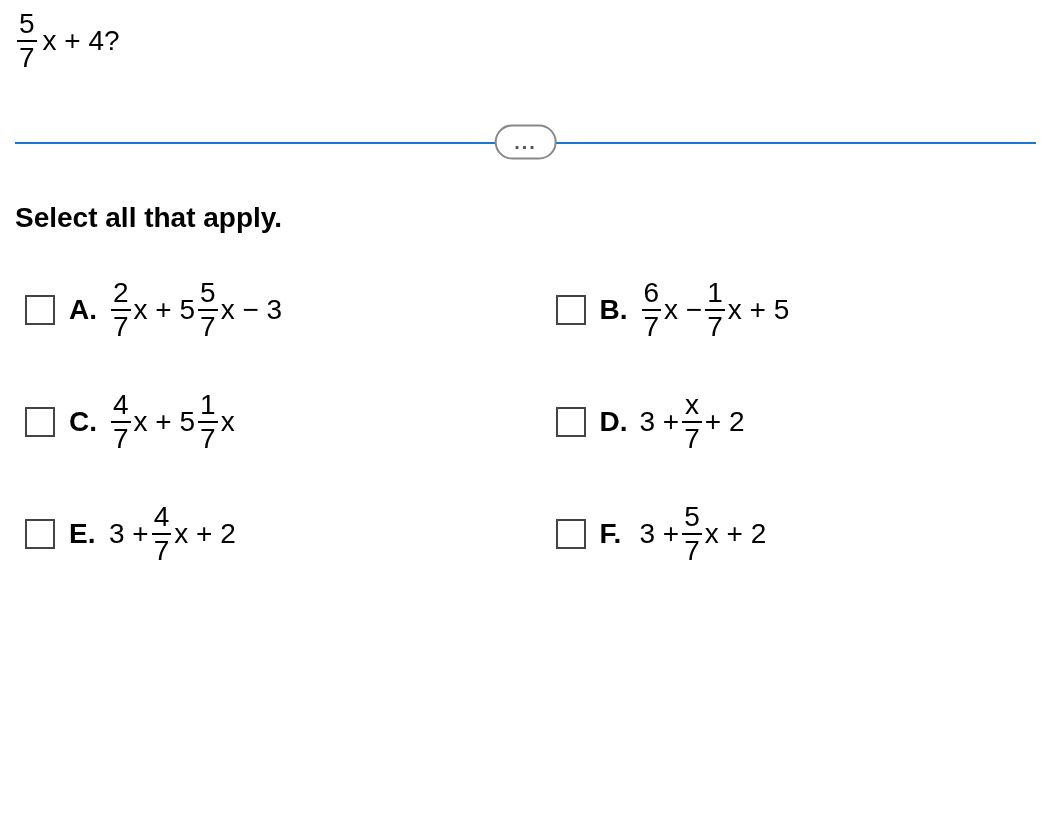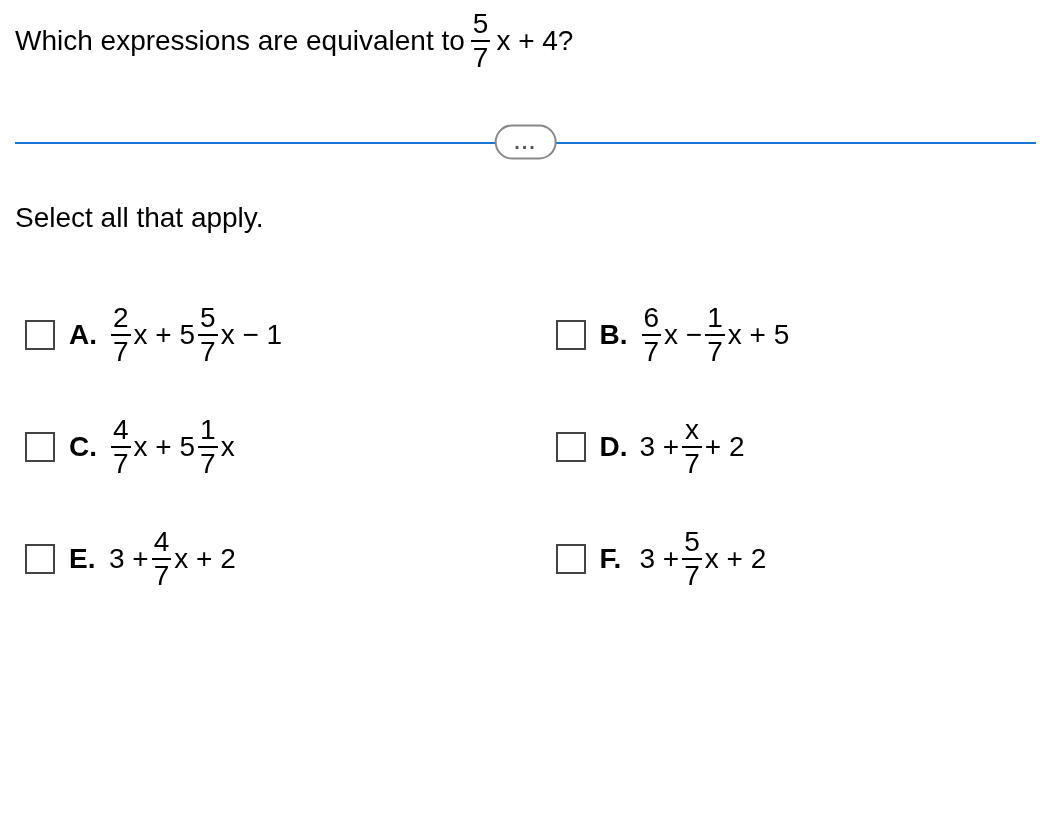--- a/index.html
+++ b/index.html
@@ -54,21 +54,22 @@
     background: #fff;
     border: 2px solid #888;
     border-radius: 20px;
     padding: 4px 18px;
     color: #555;
     font-weight: bold;
     letter-spacing: 2px;
     font-size: 20px;
   }
   .instruction {
-    margin-bottom: 70px;
+    margin-bottom: 45px;
+    font-weight: bold;
   }
   .options {
     display: grid;
     grid-template-columns: 1fr 1fr;
     column-gap: 60px;
     row-gap: 50px;
     padding: 0 10px;
   }
   .option {
     display: flex;
@@ -89,21 +90,20 @@
   .expr {
     display: flex;
     align-items: center;
     gap: 1px;
   }
 </style>
 </head>
 <body>
 
 <div class="question-line">
-  <span>Which expressions are equivalent to</span>
   <span class="frac">
     <span class="num">5</span>
     <span class="den">7</span>
   </span>
   <span>x + 4?</span>
 </div>
 
 <div class="divider-row">
   <div class="divider-line"></div>
   <div class="divider-pill">
@@ -121,21 +121,21 @@
     <span class="expr">
       <span class="frac">
           <span class="num">2</span>
           <span class="den">7</span>
         </span>
       <span>x + 5</span>
       <span class="frac">
           <span class="num">5</span>
           <span class="den">7</span>
         </span>
-      <span>x − 1</span>
+      <span>x − 3</span>
     </span>
   </div>
 
   <div class="option">
     <div class="checkbox"></div>
     <span class="opt-label">B.</span>
     <span class="expr">
       <span class="frac">
           <span class="num">6</span>
           <span class="den">7</span>

